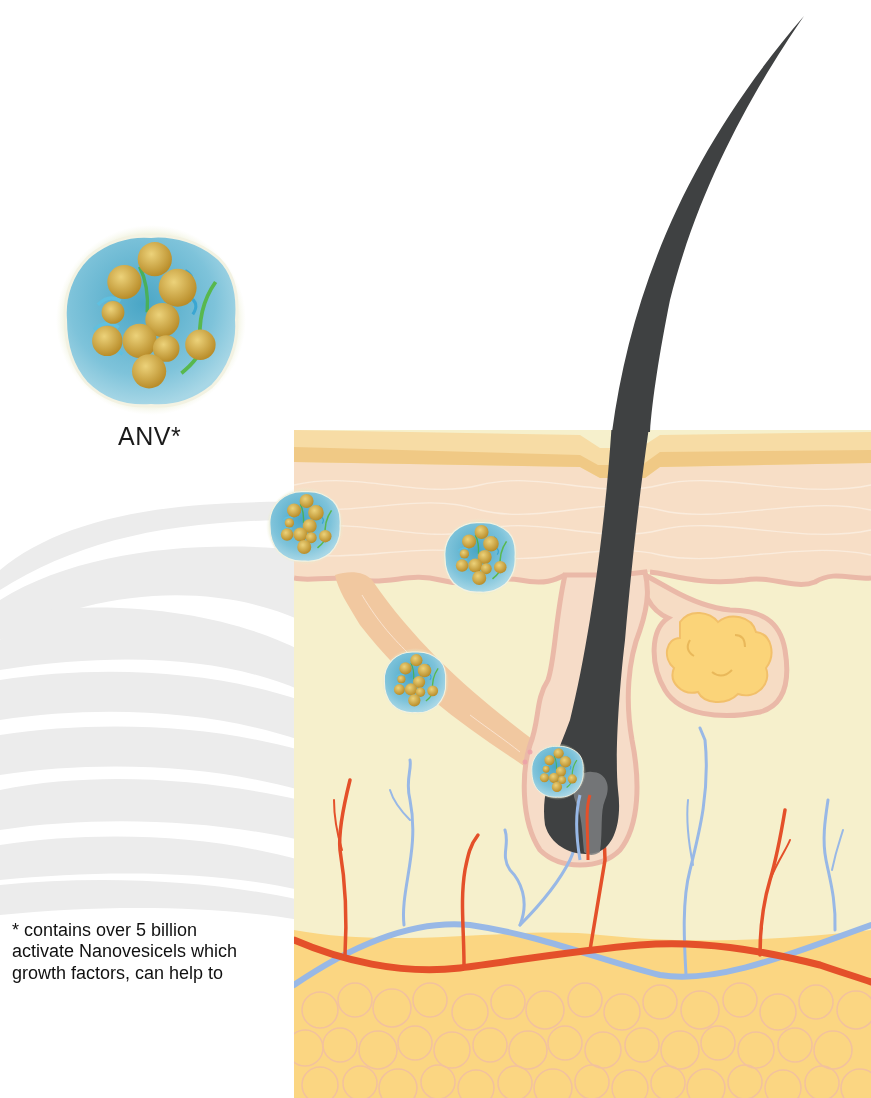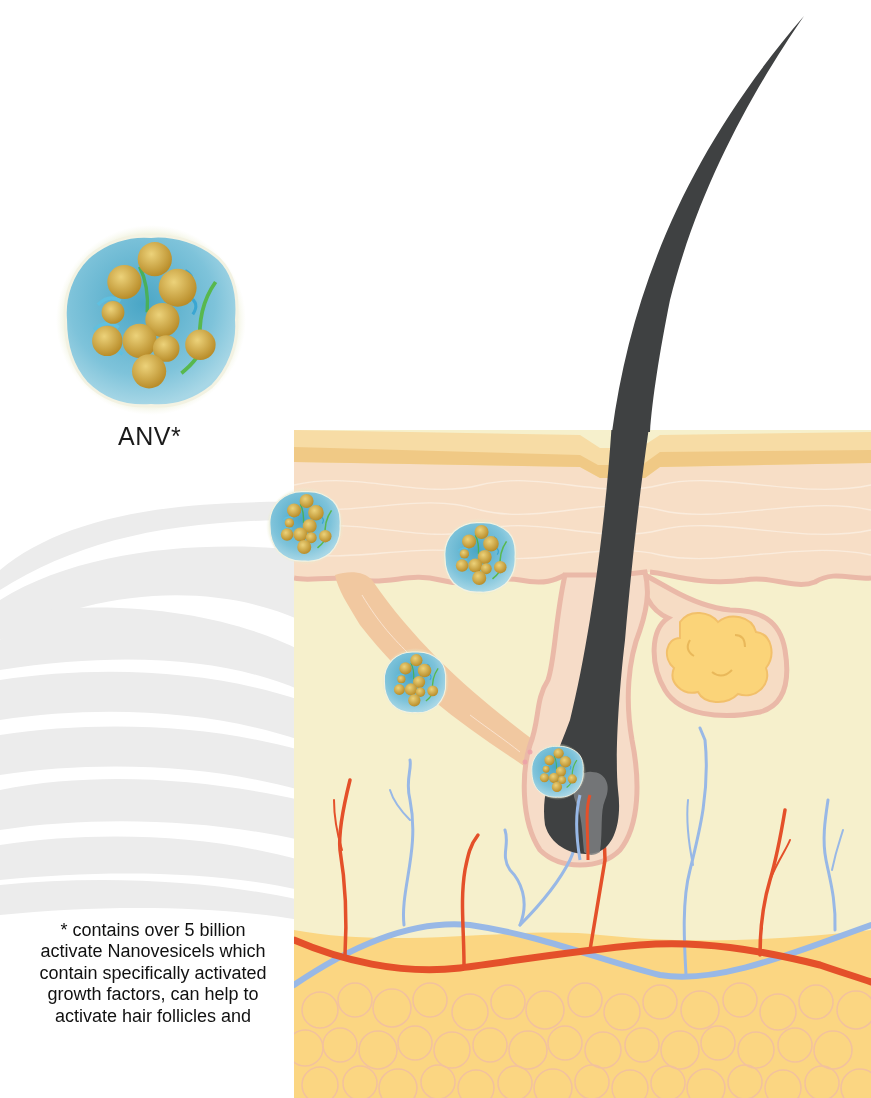--- a/index.html
+++ b/index.html
@@ -2,21 +2,21 @@
 <html><head>
 <meta charset="utf-8">
 <style>
   html, body { margin: 0; padding: 0; background: #ffffff; }
   body { width: 871px; height: 1098px; position: relative; overflow: hidden;
          font-family: "Liberation Sans", sans-serif; }
   #stage { position: absolute; left: 0; top: 0; width: 860px; height: 1098px; }
   .label-anv { position: absolute; left: 118px; top: 422px; font-size: 25px;
                color: #1a1a1a; letter-spacing: 0.5px; }
   .footnote { position: absolute; left: 12px; top: 920px; width: 282px;
-              font-size: 18px; line-height: 21.4px; color: #111111; margin: 0; text-align: center; }
+              font-size: 18px; line-height: 21.4px; color: #111111; margin: 0; }
   .footnote span { display: block; white-space: nowrap; }
 </style>
 </head>
 <body>
 
 <div id="stage">
 <svg width="871" height="1098" viewBox="0 0 871 1098" xmlns="http://www.w3.org/2000/svg">
   <defs>
     <radialGradient id="vesGrad" cx="45%" cy="40%" r="60%">
       <stop offset="0%" stop-color="#4aa6c6"></stop>
@@ -196,17 +196,15 @@
   <use href="#vesicle" transform="translate(529,743) scale(0.57)"></use>
 
   <use href="#vesicle" transform="translate(56,225) scale(1.9)"></use>
 </svg>
 
 <div class="label-anv">ANV*</div>
 
 <p class="footnote">
   <span>* contains over 5 billion</span>
   <span>activate Nanovesicels which</span>
-  <span>contain specifically activated</span>
   <span>growth factors, can help to</span>
-  <span>activate hair follicles and</span>
 </p>
 </div>
 
 </body></html>

